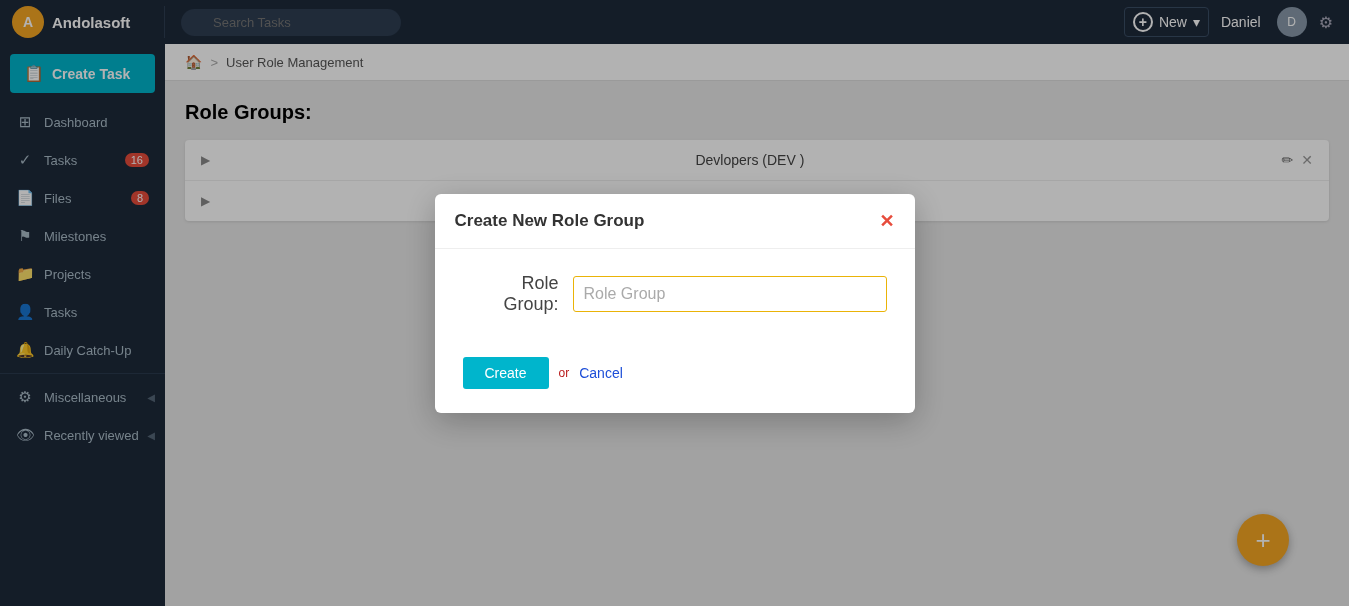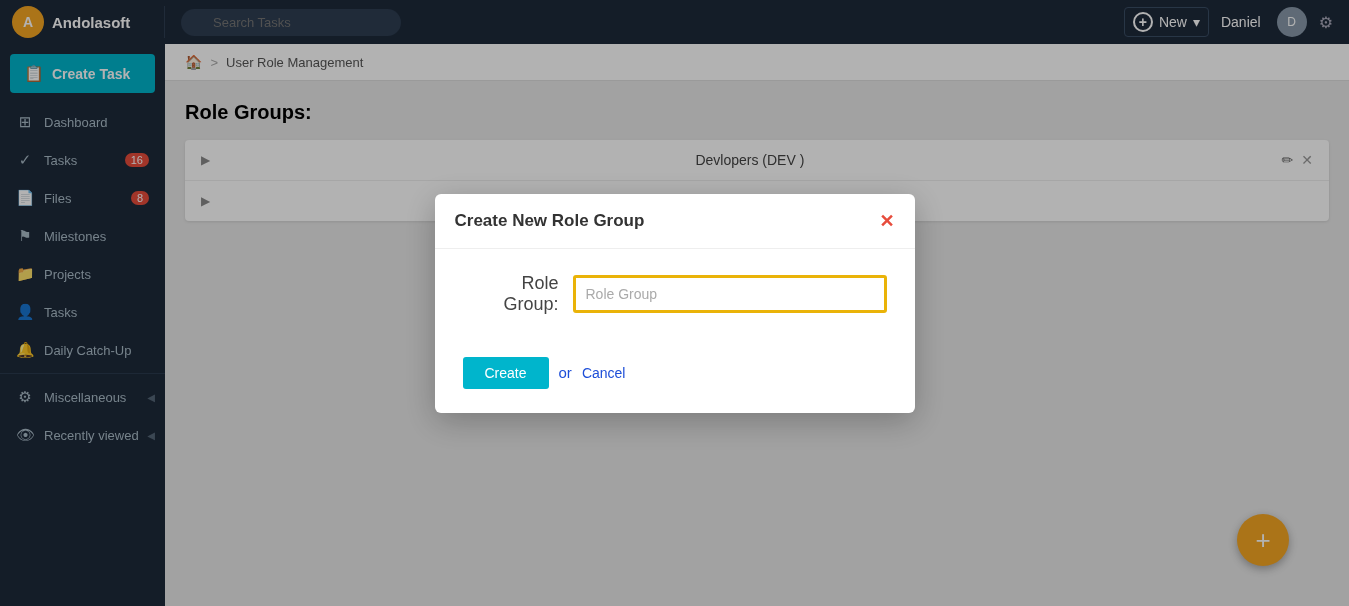--- a/index.html
+++ b/index.html
@@ -138,32 +138,32 @@
     .modal-close { color: #e74c3c; font-size: 18px; cursor: pointer; font-weight: bold; }
     .modal-body { padding: 24px 28px; }
     .form-row {
       display: flex; align-items: center; margin-bottom: 18px;
     }
     .form-label {
       width: 110px; text-align: right; padding-right: 14px;
       font-size: 18px; color: #444; font-weight: 500;
     }
     .form-input {
-      flex: 1; border: 3px solid #eab308; border-radius: 3px;
-      padding: 8px 10px; font-size: 14px; color: #333; outline: none;
+      flex: 1; border: 1px solid #eab308; border-radius: 3px;
+      padding: 8px 10px; font-size: 16px; color: #333; outline: none;
     }
     .form-input::placeholder { color: #aaa; }
     .modal-footer {
       padding: 0 28px 24px; display: flex; align-items: center; gap: 10px;
     }
     .btn-create {
       background: #00b5cc; color: white; border: none; border-radius: 3px;
       padding: 8px 22px; font-size: 14px; cursor: pointer; font-weight: 500;
     }
-    .btn-or { color: #1d4ed8; font-size: 15px; }
+    .btn-or { color: #b91c1c; font-size: 12px; }
     .btn-cancel {
       background: none; border: none; color: #1d4ed8; font-size: 14px;
       cursor: pointer; text-decoration: none;
     }
   </style>
 </head>
 <body>
 
 <div class="navbar">
   <div class="navbar-brand">

